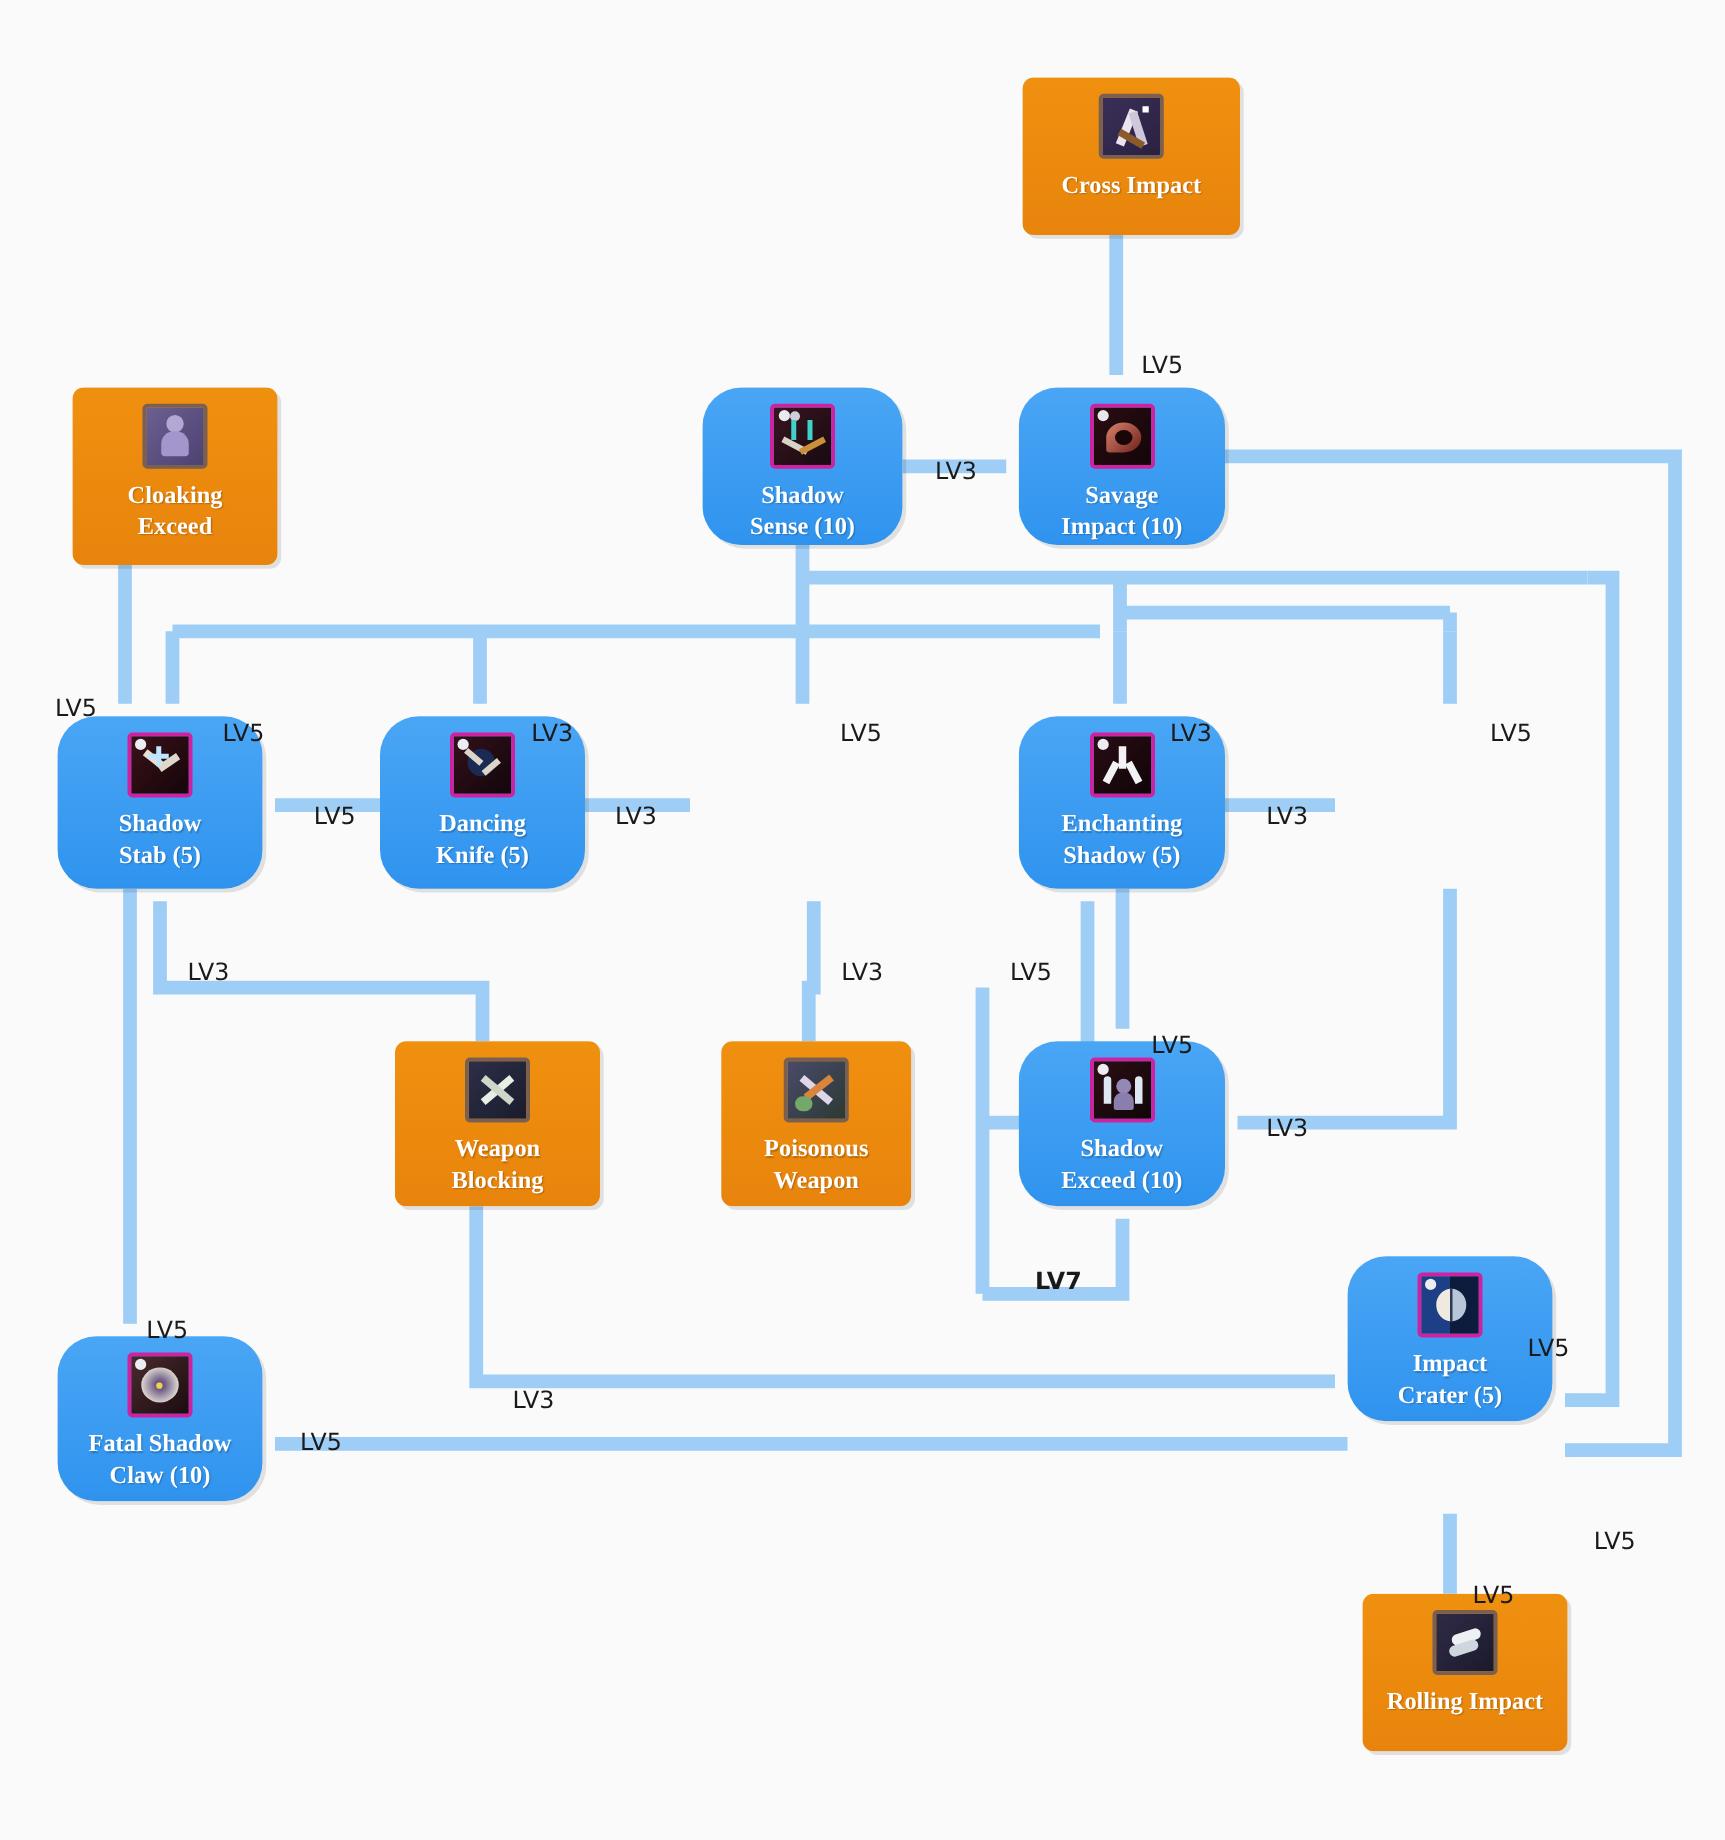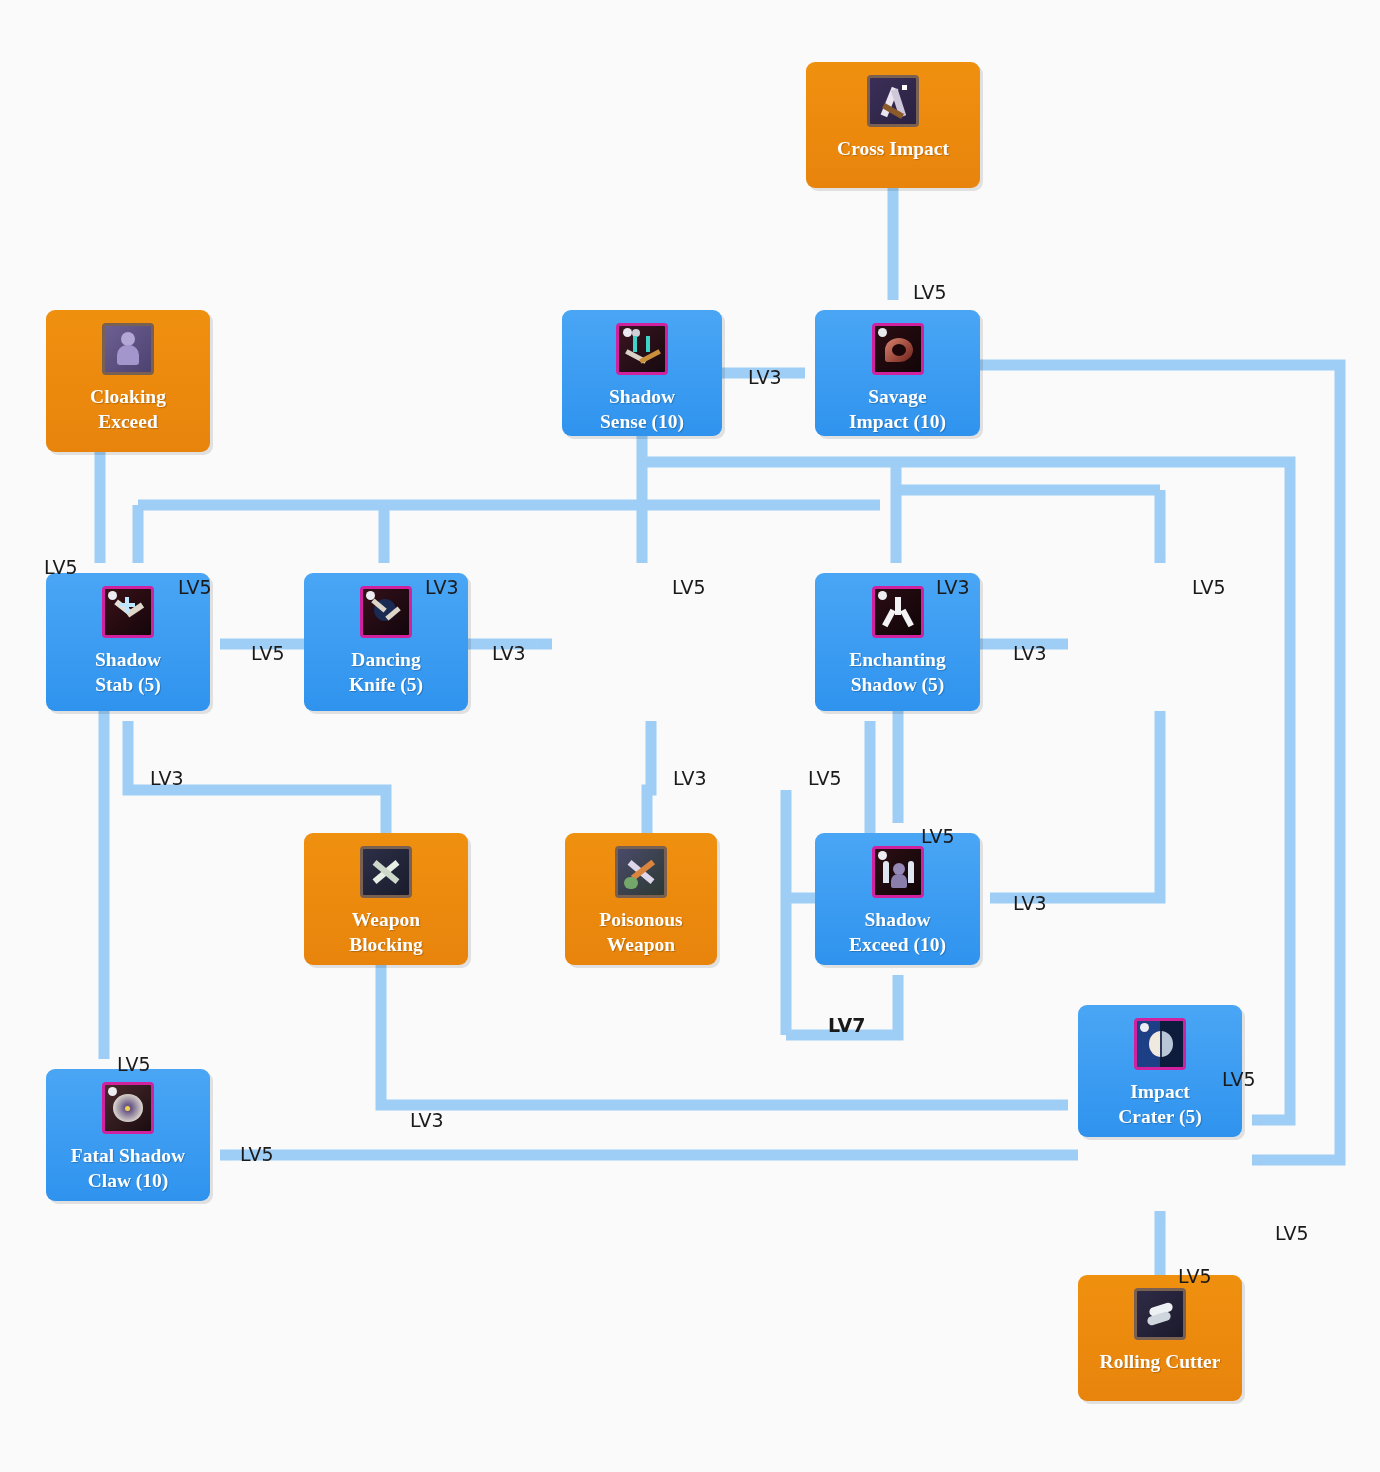--- a/index.html
+++ b/index.html
@@ -6,22 +6,22 @@
   body{width:1380px;height:1472px;position:relative;overflow:hidden;
        font-family:"Liberation Serif", serif;}
   #stage{position:absolute;left:0;top:0;width:1380px;height:1472px;}
 
   svg#wires{position:absolute;left:0;top:0;width:1380px;height:1472px;}
 
   .node{position:absolute;border-radius:9px;box-sizing:border-box;
         box-shadow:3px 3px 0 rgba(0,0,0,0.10);
         display:flex;flex-direction:column;align-items:center;
         justify-content:flex-start;padding-top:13px;}
-  .node.blue{background:#3b9bf0;background-image:linear-gradient(#4aa6f5,#2f93ee);}
-  .node.orange{background:#ef8c17;background-image:linear-gradient(#f0900f,#e8840c);}
+  .node.blue{background:#3b9bf0;background-image:linear-gradient(#4aa6f5,#2f93ee);border-radius:31px;}
+  .node.orange{background:#ef8c17;background-image:linear-gradient(#f0900f,#e8840c);margin-left:12px;}
   .node .label{color:#ffffff;font-weight:bold;font-size:19.5px;line-height:25px;
         text-align:center;margin-top:9px;text-shadow:1px 1px 1px rgba(0,0,0,.22);
         width:100%;padding:0 4px;box-sizing:border-box;}
   .icon{width:52px;height:52px;border-radius:4px;position:relative;
         box-sizing:border-box;overflow:hidden;
         border:3px solid #6b5a50;background:#241a33;}
   .icon.frame-orange{border-color:#7a6050;}
   .icon i{position:absolute;display:block;}
 
   .wirelabel{position:absolute;font-family:"DejaVu Sans", sans-serif;
@@ -219,21 +219,21 @@
       <i style="left:23px;top:10px;width:2px;height:26px;background:#2b3a57;"></i>
     </div>
     <div class="label">Impact<br>Crater (5)</div>
   </div>
 
   <div class="node orange" style="left:1078px;top:1275px;width:164px;height:126px;">
     <div class="icon frame-orange" style="background:linear-gradient(135deg,#2f2b46,#1b1a2c);">
       <i style="left:12px;top:14px;width:24px;height:9px;border-radius:6px;background:#eef1f4;transform:rotate(-18deg);"></i>
       <i style="left:10px;top:23px;width:24px;height:9px;border-radius:6px;background:#cfd6de;transform:rotate(-18deg);"></i>
     </div>
-    <div class="label">Rolling Cutter</div>
+    <div class="label">Rolling Impact</div>
   </div>
 
   <div class="wirelabel" style="left:913px;top:245px;">LV5</div>
   <div class="wirelabel" style="left:748px;top:330px;">LV3</div>
   <div class="wirelabel" style="left:44px;top:520px;">LV5</div>
   <div class="wirelabel" style="left:178px;top:540px;">LV5</div>
   <div class="wirelabel" style="left:425px;top:540px;">LV3</div>
   <div class="wirelabel" style="left:672px;top:540px;">LV5</div>
   <div class="wirelabel" style="left:936px;top:540px;">LV3</div>
   <div class="wirelabel" style="left:1192px;top:540px;">LV5</div>

